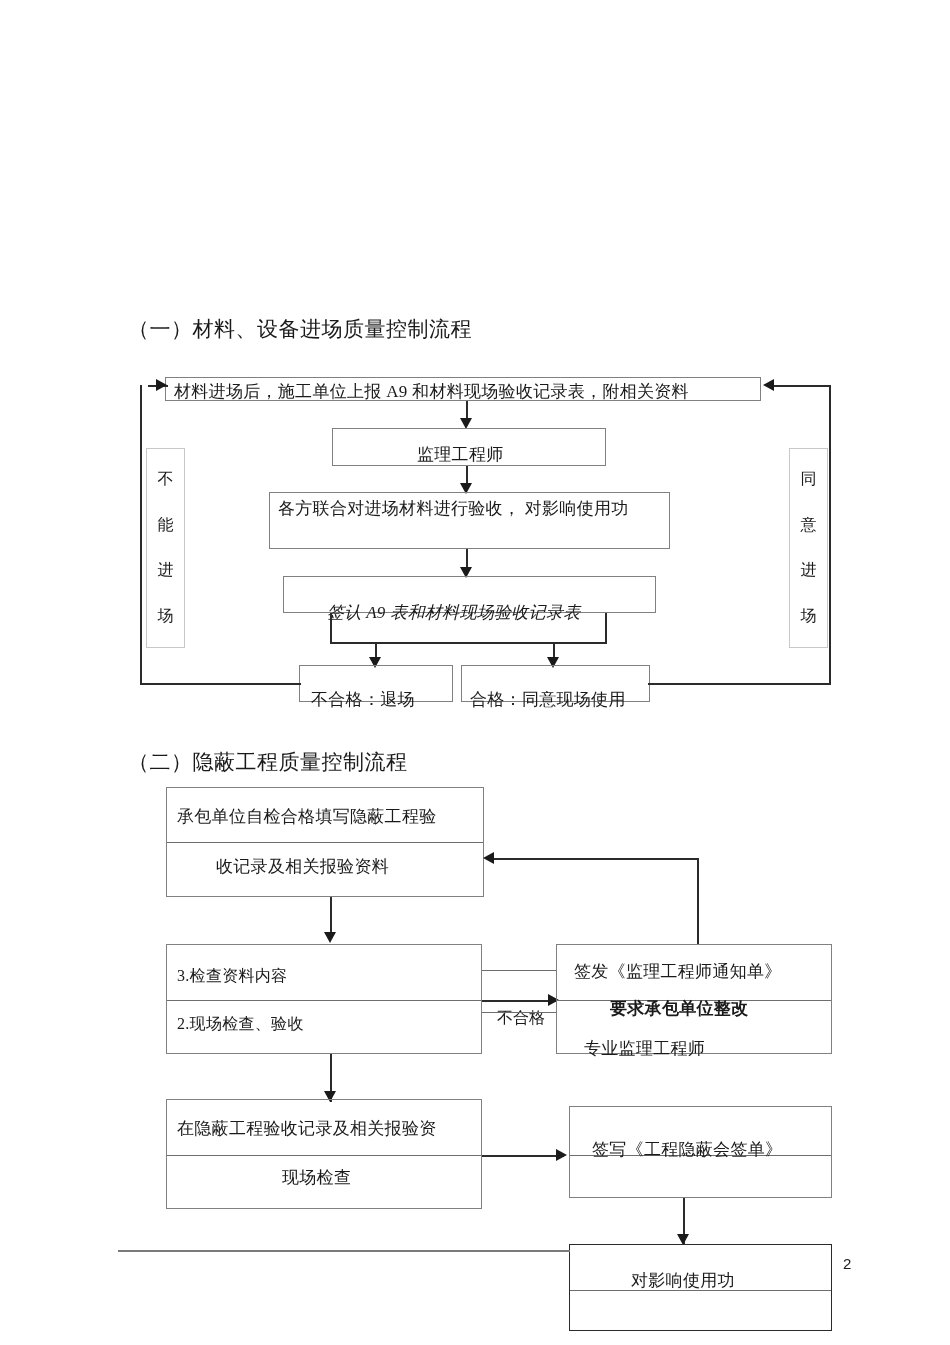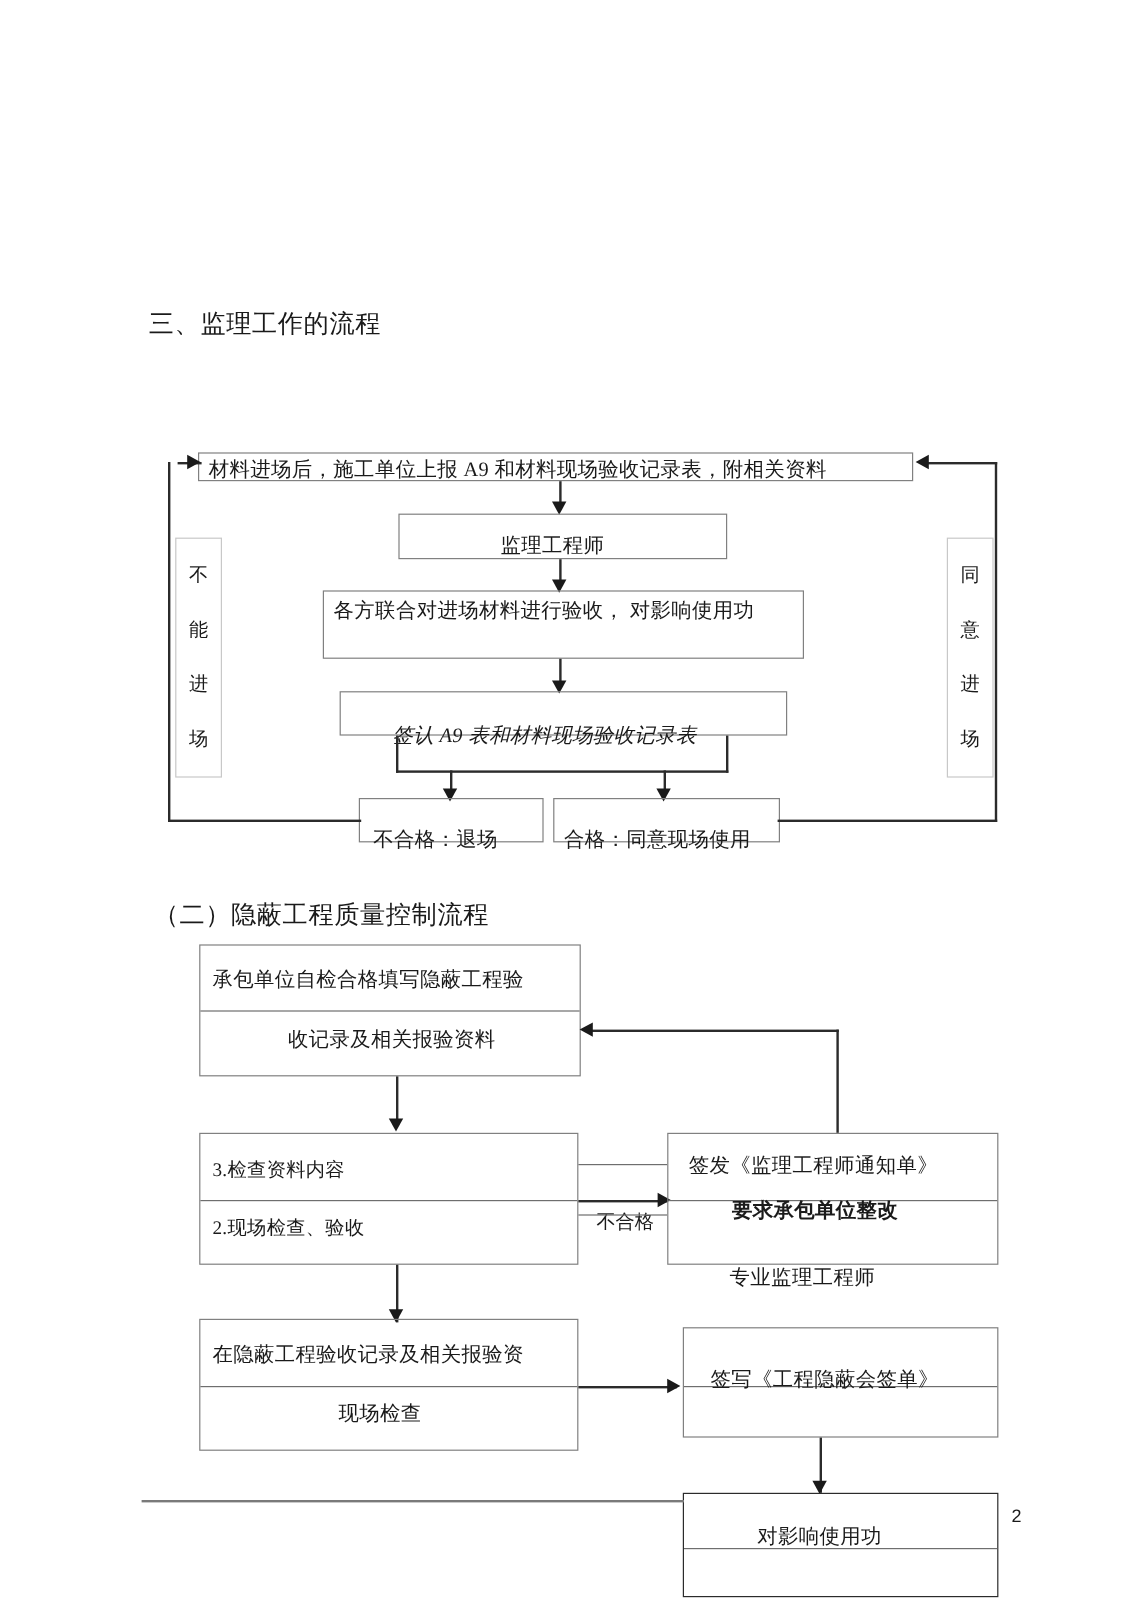--- a/index.html
+++ b/index.html
@@ -118,22 +118,22 @@
     position: absolute;
     font-size: 15px;
     font-family: "Liberation Sans", sans-serif;
   }
 </style>
 </head>
 <body>
 
 <div id="page">
 
-  <div class="heading-1" style="left:124px; top:256px;">三、监理工作的流程</div>
-
+
+  <div class="heading-2" style="left:128px; top:315px;">（一）材料、设备进场质量控制流程</div>
 
   <div>
 
     <div class="box" style="left:165px; top:377px; width:596px; height:24px;"></div>
     <div class="box-text" style="left:174px; top:383px;">材料进场后，施工单位上报  A9 和材料现场验收记录表，附相关资料</div>
 
     <div class="ln-v" style="left:466px; top:401px; height:19px;"></div>
     <div class="arrow-down" style="left:460px; top:418px;"></div>
 
     <div class="box" style="left:332px; top:428px; width:274px; height:38px;"></div>
@@ -192,42 +192,42 @@
     </div>
   </div>
 
   <div class="heading-2" style="left:128px; top:748px;">（二）隐蔽工程质量控制流程</div>
 
   <div>
 
     <div class="box" style="left:166px; top:787px; width:318px; height:110px;"></div>
     <div class="ln-h thin" style="left:167px; top:842px; width:316px;"></div>
     <div class="box-text" style="left:177px; top:808px;">承包单位自检合格填写隐蔽工程验</div>
-    <div class="box-text" style="left:216px; top:858px;margin-left:24px;">收记录及相关报验资料</div>
+    <div class="box-text" style="left:216px; top:858px;">收记录及相关报验资料</div>
 
     <div class="ln-v" style="left:330px; top:897px; height:38px;"></div>
     <div class="arrow-down" style="left:324px; top:932px;"></div>
 
     <div class="box" style="left:166px; top:944px; width:316px; height:110px;"></div>
     <div class="ln-h thin" style="left:167px; top:1000px; width:314px;"></div>
     <div class="box-text small" style="left:177px; top:968px;">3.检查资料内容</div>
     <div class="box-text small" style="left:177px; top:1016px;">2.现场检查、验收</div>
 
     <div class="ln-h" style="left:482px; top:1000px; width:74px;"></div>
     <div class="arrow-right" style="left:548px; top:994px;"></div>
     <div class="edge-label" style="left:483px; top:1008px;padding-left:14px;">不合格</div>
 
     <div class="ln-h thin" style="left:482px; top:970px; width:74px;"></div>
     <div class="ln-h thin" style="left:482px; top:1012px; width:74px;"></div>
 
     <div class="box" style="left:556px; top:944px; width:276px; height:110px;"></div>
     <div class="ln-h thin" style="left:557px; top:1000px; width:274px;"></div>
     <div class="box-text" style="left:574px; top:963px;">签发《监理工程师通知单》</div>
     <div class="box-text" style="left:610px; top:1000px;font-weight:bold;">要求承包单位整改</div>
-    <div class="box-text" style="left:608px; top:1040px;margin-top:16px;">专业监理工程师</div>
+    <div class="box-text" style="left:584px; top:1040px;">专业监理工程师</div>
 
     <div class="ln-v" style="left:697px; top:858px; height:86px;"></div>
     <div class="ln-h" style="left:492px; top:858px; width:207px;"></div>
     <div class="arrow-left" style="left:483px; top:852px;"></div>
 
     <div class="ln-v" style="left:330px; top:1054px; height:48px;"></div>
     <div class="arrow-down" style="left:324px; top:1091px;"></div>
 
     <div class="box" style="left:166px; top:1099px; width:316px; height:110px;"></div>
     <div class="ln-h thin" style="left:167px; top:1155px; width:314px;"></div>

